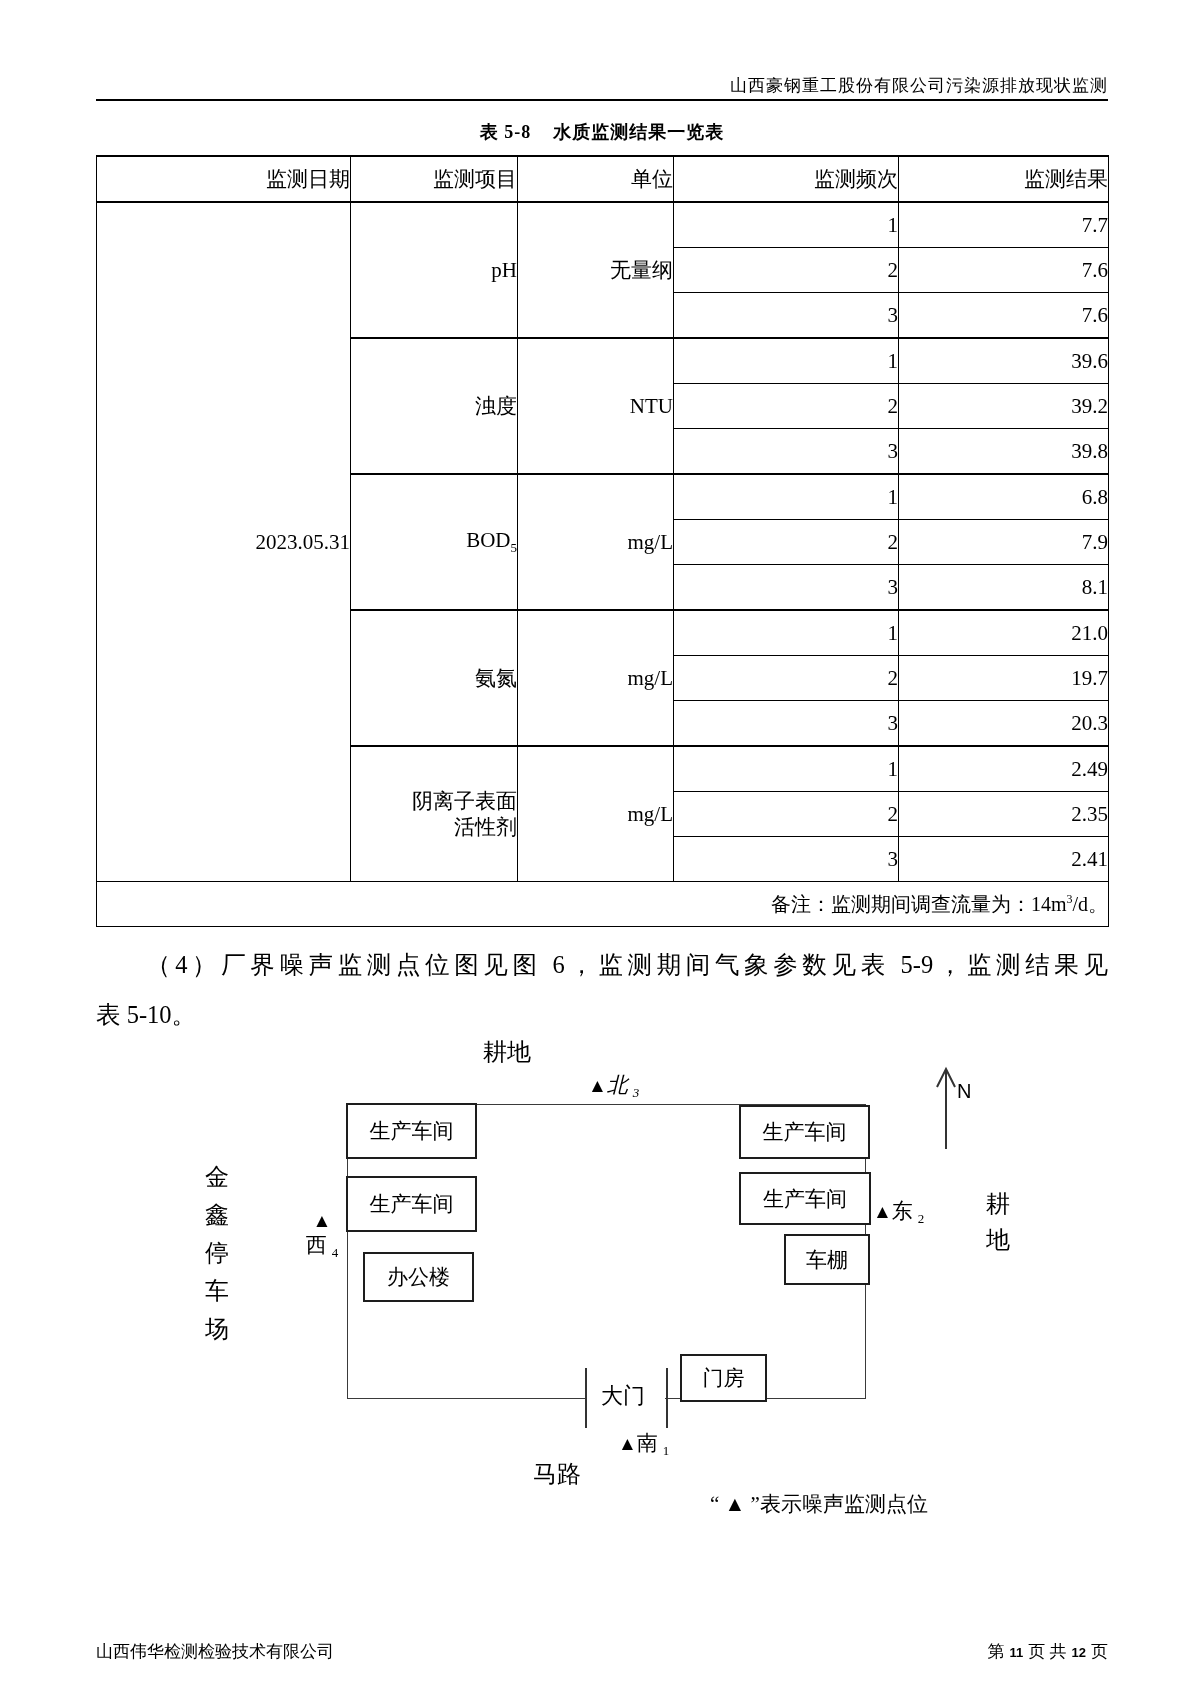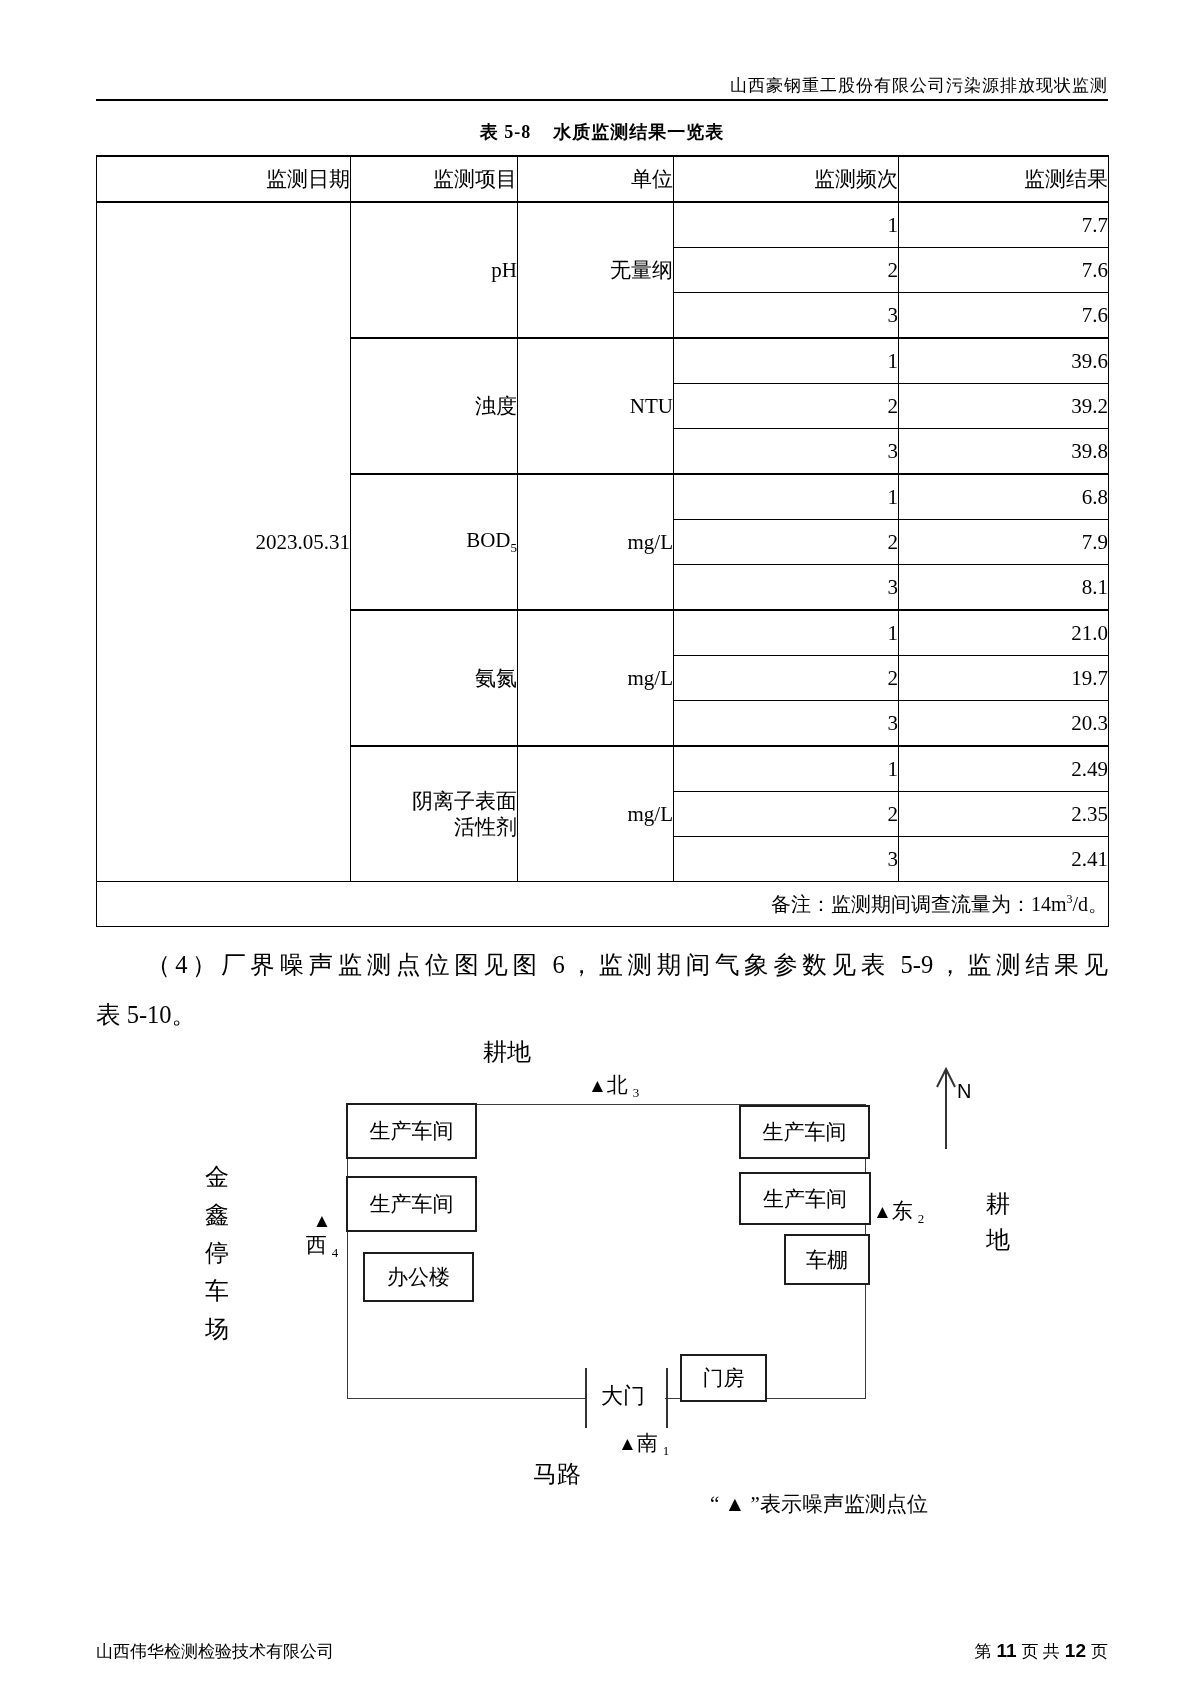--- a/index.html
+++ b/index.html
@@ -46,21 +46,21 @@
   .gate-gap {position:absolute; background:#fff;}
   .gate-post {position:absolute; width:0; border-left:2px solid #333;}
   .legend {position:absolute; left:710px; top:1490px; font-size:21px; white-space:nowrap;}
   .fig-caption {position:absolute; left:96px; top:1538px; width:1012px; text-align:center;
                 font-size:22px; letter-spacing:1px;}
   .fig-caption .gap {margin-left:16px;}
   
   .footer {position:absolute; left:96px; top:1640px; width:1012px; display:flex;
            justify-content:space-between; font-size:17px;}
   .pgnum {font-family:"Liberation Sans","DejaVu Sans",sans-serif; font-weight:bold;
-          font-size:19px; margin:0 5px;}
+          font-size:13px; margin:0 5px;}
 </style>
 </head>
 <body>
 
 <div class="page">
 
   <div class="hdr-text">山西豪钢重工股份有限公司污染源排放现状监测</div>
   <div class="hdr-rule"></div>
 
   <div class="tbl-title">
@@ -168,21 +168,21 @@
     </tbody>
   </table>
 
   <div class="para">
     <div class="l1">（4）厂界噪声监测点位图见图 6，监测期间气象参数见表 5-9，监测结果见</div>
     <div class="l2">表 5-10。</div>
   </div>
 
   <div class="dlabel" style="left:483px; top:1036px;">耕地</div>
 
-  <div class="point" style="left:588px; top:1071px;">
+  <div class="point" style="left:588px; top:1071px;font-style:italic;">
     <span class="tri">▲</span><span>北</span><sub>3</sub>
   </div>
 
   <svg style="position:absolute; left:930px; top:1066px;" width="36" height="86" viewBox="0 0 36 86">
     <line x1="16" y1="83" x2="16" y2="5" stroke="#333" stroke-width="2"></line>
     <polyline points="7,21 16,3 25,21" fill="none" stroke="#333" stroke-width="2"></polyline>
   </svg>
   <div class="dlabel" style="left:957px; top:1080px; font-size:20px; font-family:'Liberation Sans','DejaVu Sans',sans-serif;">N</div>
 
   <div class="boundary"></div>

